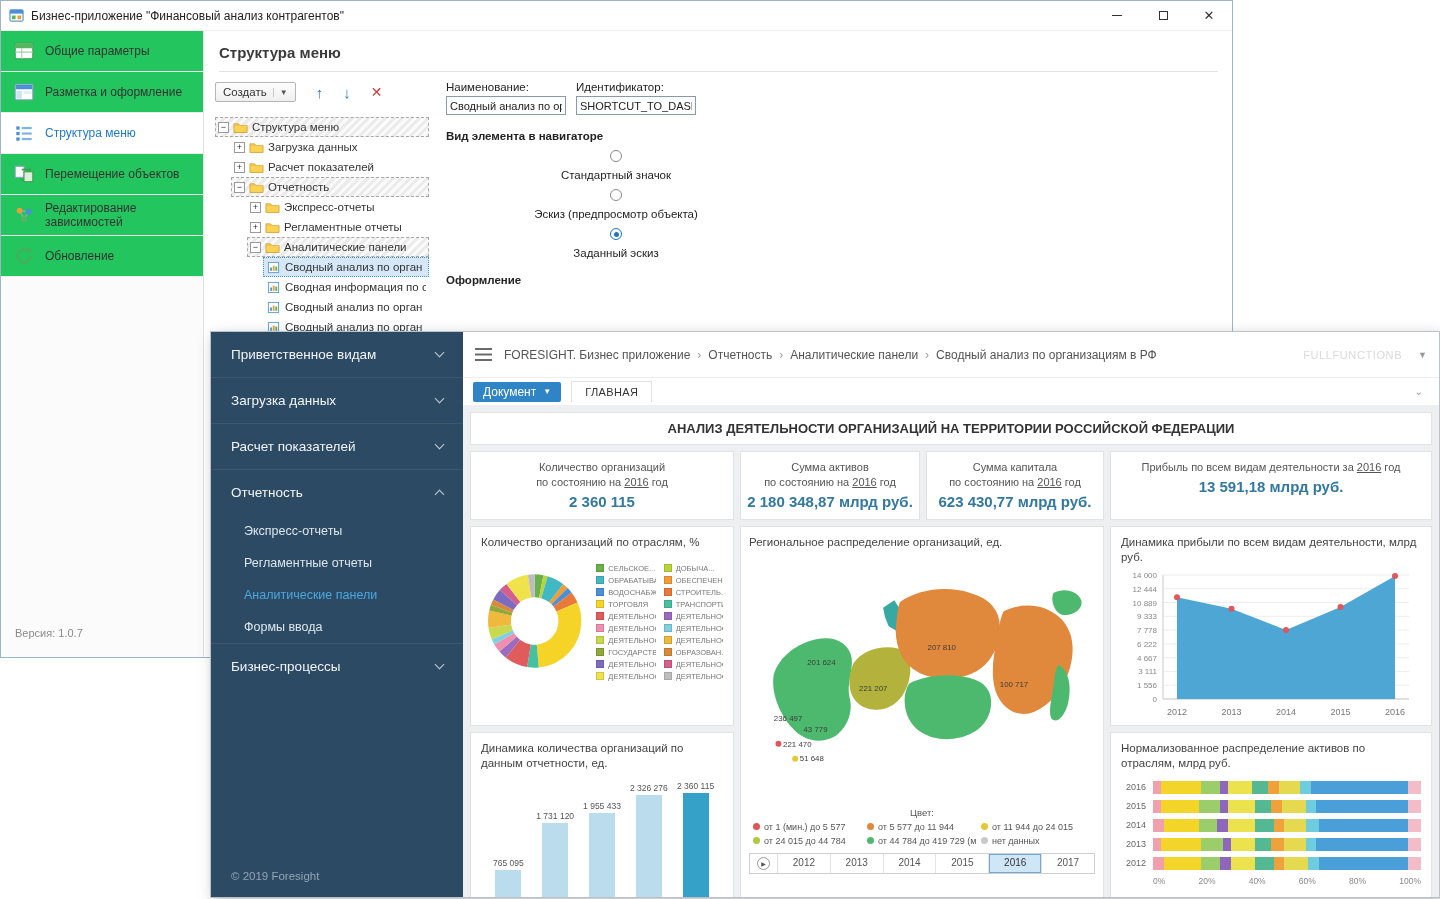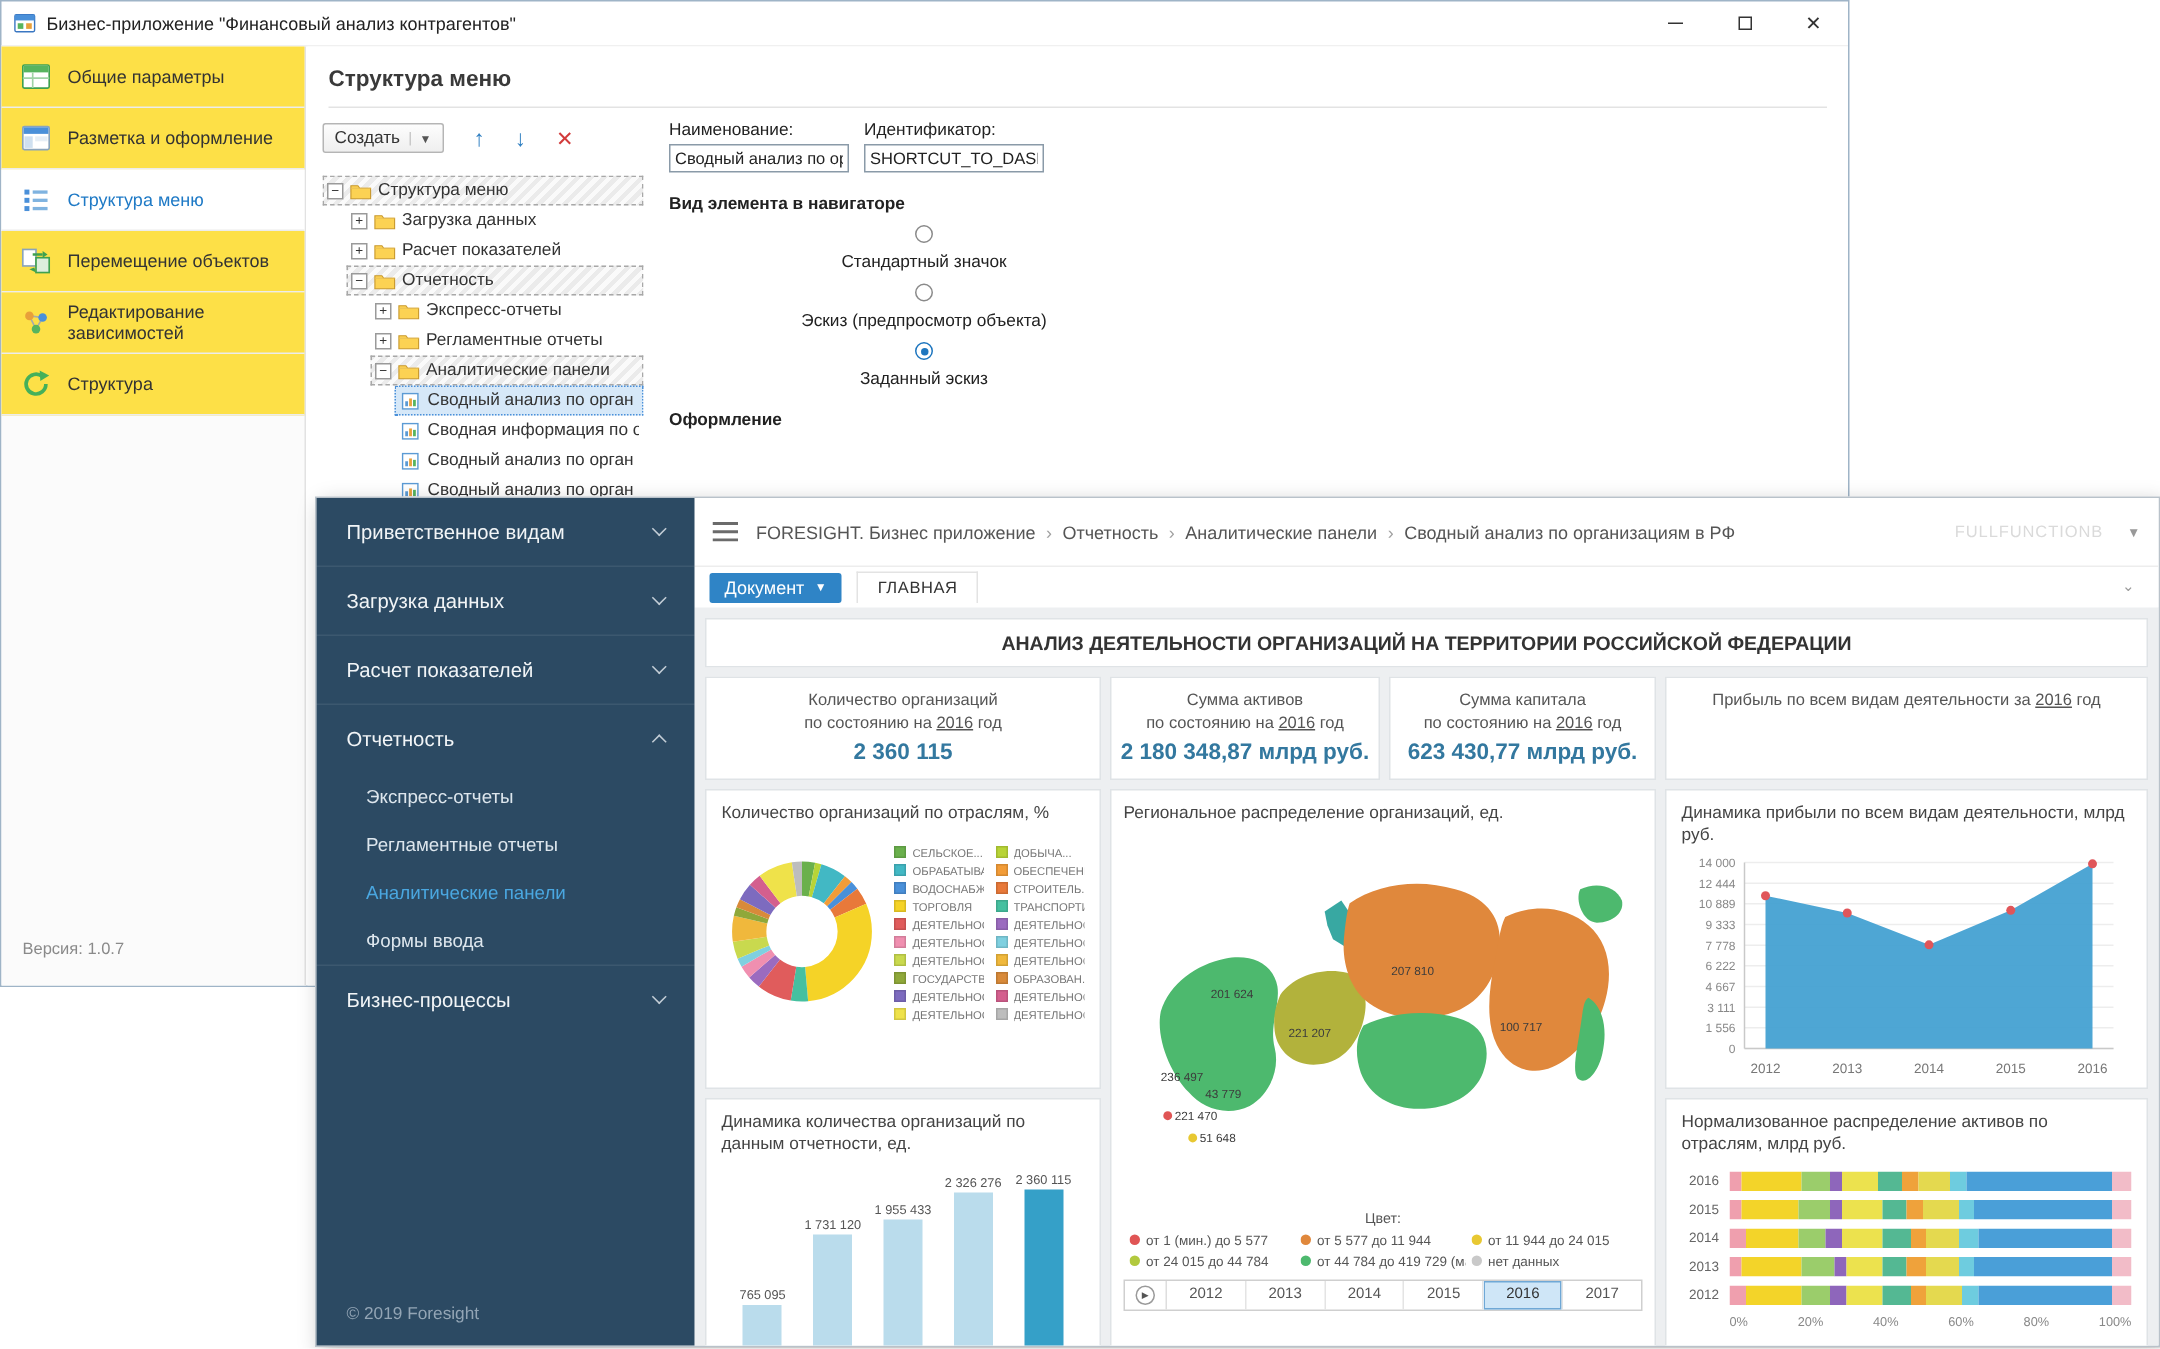--- a/index.html
+++ b/index.html
@@ -13,21 +13,21 @@
   .mw-titlebar{height:30px;display:flex;align-items:center;padding-left:8px;border-bottom:1px solid #f0f0f0;}
   .mw-title{font-size:12px;color:#222;margin-left:7px;}
   .mw-controls{margin-left:auto;display:flex;height:100%;}
   .mw-btn{width:46px;display:flex;align-items:center;justify-content:center;font-size:12px;color:#333;cursor:default;}
   .minline{display:block;width:10px;height:1px;background:#333;}
   .maxbox{display:block;width:9px;height:9px;border:1px solid #333;}
   .mw-btn.close{font-size:13px;}
 
   .mw-sidebar{position:absolute;left:0;top:30px;width:203px;bottom:0;background:#fbfbfb;border-right:1px solid #e2e2e2;}
   .mw-item{display:flex;align-items:center;gap:10px;padding:4px 8px 4px 12px;min-height:41px;
-           border-bottom:1px solid #ececec;background:#fde047;font-size:12px;color:#333;line-height:1.2;}
+           border-bottom:1px solid #ececec;background:#22c55e;font-size:12px;color:#333;line-height:1.2;}
   .mw-item.active{background:#fff;color:#1f7ac6;}
   .mw-ico{flex:0 0 auto;display:flex;}
   .mw-ico svg{width:22px;height:22px;display:block;}
   .mw-version{position:absolute;left:14px;bottom:14px;font-size:11px;color:#8a8a8a;}
 
   .mw-content{position:absolute;left:204px;top:30px;right:0;bottom:0;background:#fff;}
   .mw-header{margin:0 14px;padding:13px 0 10px;border-bottom:1px solid #e3e3e3;font-size:15px;font-weight:bold;color:#3a3a3a;}
   .mw-toolbar{display:flex;align-items:center;gap:20px;margin:10px 14px 6px 10px;}
   .create-btn{display:inline-flex;align-items:center;gap:6px;font-size:11.5px;color:#333;
               background:linear-gradient(#fdfdfd,#efefef);border:1px solid #b5b5b5;border-radius:2px;padding:3px 7px;}
@@ -229,21 +229,21 @@
         </span>
         <span class="mw-label">Редактирование зависимостей</span>
       </div>
       <div class="mw-item">
         <span class="mw-ico">
           <svg viewBox="0 0 20 20">
             <path d="M16 10a6 6 0 1 1-2.2-4.6" stroke="#45b05a" stroke-width="2.2" fill="none"></path>
             <polygon points="12.2,1.8 18,4.8 12.6,8.2" fill="#45b05a"></polygon>
           </svg>
         </span>
-        <span class="mw-label">Структура</span>
+        <span class="mw-label">Обновление</span>
       </div>
     </div>
   <span class="mw-version" style="position:absolute;left:14px;bottom:18px;font-size:11px;color:#8a8a8a;z-index:2;">Версия: 1.0.7</span>
 
   <div class="mw-content">
     <div class="mw-header">Структура меню</div>
     <div class="mw-toolbar">
       <button class="create-btn">
         <span>Создать</span>
         <span class="create-caret">▼</span>
@@ -476,20 +476,21 @@
             <div class="kpi-line"><span>по состоянию на </span><span class="kpi-year">2016</span><span> год</span></div>
             <div class="kpi-value">2 180 348,87 млрд руб.</div>
           </div>
           <div class="kpi-card">
             <div class="kpi-line">Сумма капитала</div>
             <div class="kpi-line"><span>по состоянию на </span><span class="kpi-year">2016</span><span> год</span></div>
             <div class="kpi-value">623 430,77 млрд руб.</div>
           </div>
           <div class="kpi-card">
             <div class="kpi-line"><span>Прибыль по всем видам деятельности за </span><span class="kpi-year">2016</span><span> год</span></div>
+            <div class="kpi-value">13 591,18 млрд руб.</div>
           </div>
         </div>
 
       <div class="chart-grid">
         <div class="chart-card" id="donutCard">
           <div class="card-title">Количество организаций по отраслям, %</div>
           <div class="donut-wrap">
             <svg id="donutSvg" width="122" height="122" viewBox="0 0 122 122">
                 <circle cx="61" cy="61" r="40" fill="none" stroke="#6ab04c" stroke-width="26" stroke-dasharray="7.5398223686155035 243.78758991856796" stroke-dashoffset="0" transform="rotate(-90 61 61)"></circle>
                 <circle cx="61" cy="61" r="40" fill="none" stroke="#b8d437" stroke-width="26" stroke-dasharray="3.7699111843077517 247.5575011028757" stroke-dashoffset="-7.5398223686155035" transform="rotate(-90 61 61)"></circle>

